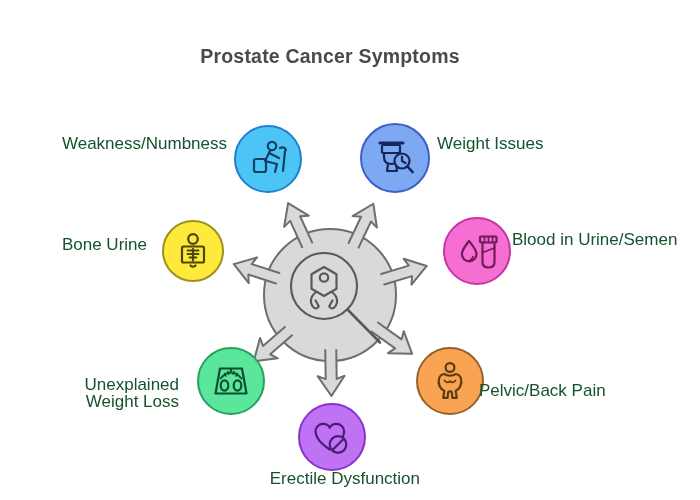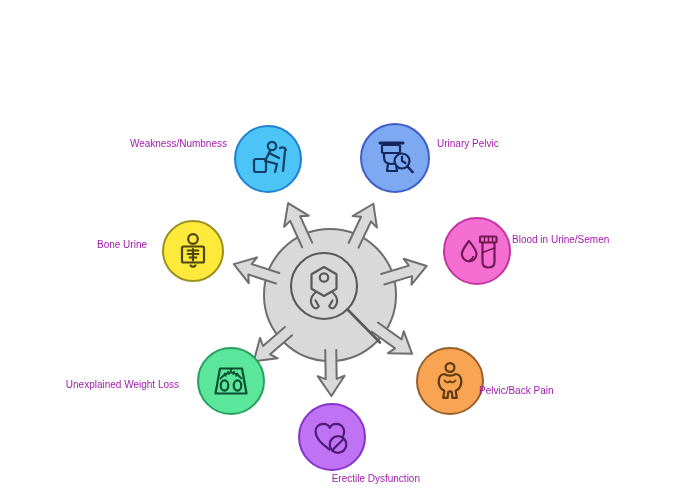--- a/index.html
+++ b/index.html
@@ -1,38 +1,39 @@
 <!DOCTYPE html>
 <html><head>
 <meta charset="utf-8">
 <style>
   html,body{margin:0;padding:0;background:#fff;}
   #stage{position:relative;width:700px;height:500px;background:#ffffff;overflow:hidden;
          font-family:"Liberation Sans",sans-serif;}
   .title{position:absolute;top:45px;left:0;width:660px;text-align:center;
          font-size:19.5px;font-weight:bold;color:#4a4a4a;letter-spacing:.2px;}
   svg{position:absolute;left:0;top:0;}
-  .label{position:absolute;font-size:10px;line-height:16.5px;color:#a21caf;white-space:nowrap;}
+  .label{position:absolute;font-size:17px;line-height:16.5px;color:#14532d;white-space:nowrap;}
   #lbl-weakness{top:136px;right:473px;}
   #lbl-urinary{top:136px;left:437px;}
   #lbl-bone{top:237px;right:553px;}
   #lbl-blood{top:232px;left:512px;}
   #lbl-weight{top:377px;right:521px;width:118px;text-align:right;white-space:normal;}
   #lbl-pelvic{top:383px;left:479px;}
   #lbl-erectile{top:471px;left:244px;width:176px;text-align:right;}
   .ink{fill:none;stroke-width:2.2;stroke-linecap:round;stroke-linejoin:round;}
   .node{stroke-width:2;}
   .arrow{stroke-width:2;stroke-linejoin:round;stroke-linecap:round;}
   .hubline{fill:none;stroke-linecap:round;stroke-linejoin:round;}
 </style>
 </head>
 <body>
 
 <div id="stage">
 
+  <div class="title">Prostate Cancer Symptoms</div>
 
   <svg width="700" height="500" viewBox="0 0 700 500">
 
     <g style="fill: rgb(217, 217, 217); stroke: rgb(110, 110, 110);">
       <circle cx="330" cy="295" r="66" class="node"></circle>
       <g>
         <path class="arrow" transform="rotate(-114.5 330 295)" d="M 385 289.5 L 414 289.5 L 411 281.5 L 431 295 L 411 308.5 L 414 300.5 L 385 300.5"></path>
         <path class="arrow" transform="rotate(-64.6 330 295)" d="M 385 289.5 L 414 289.5 L 411 281.5 L 431 295 L 411 308.5 L 414 300.5 L 385 300.5"></path>
         <path class="arrow" transform="rotate(-162.2 330 295)" d="M 385 289.5 L 414 289.5 L 411 281.5 L 431 295 L 411 308.5 L 414 300.5 L 385 300.5"></path>
         <path class="arrow" transform="rotate(-16.7 330 295)" d="M 385 289.5 L 414 289.5 L 411 281.5 L 431 295 L 411 308.5 L 414 300.5 L 385 300.5"></path>
@@ -122,20 +123,20 @@
       <circle cx="332" cy="437" r="33" class="node" style="fill: rgb(191, 114, 244); stroke: rgb(134, 51, 201);"></circle>
       <g class="ink" style="stroke: rgb(76, 29, 117);">
         <path d="M 329.5 449.5 C 321.5 444 315.5 438 315.5 431.5 C 315.5 427 319 423.8 323.2 423.8 C 326.3 423.8 328.8 425.4 329.8 427.8 C 330.8 425.4 333.3 423.8 336.4 423.8 C 340.6 423.8 344.1 427 344.1 431.5 C 344.1 435.5 341.5 439.5 338.5 442.5"></path>
         <circle cx="338" cy="444.5" r="8.3" style="fill: rgb(191, 114, 244);"></circle>
         <path d="M 332.2 450.3 L 343.8 438.7"></path>
       </g>
     </g>
   </svg>
 
   <div class="label" id="lbl-weakness">Weakness/Numbness</div>
-  <div class="label" id="lbl-urinary">Urinary Pelvic</div>
+  <div class="label" id="lbl-urinary">Weight Issues</div>
   <div class="label" id="lbl-bone">Bone Urine</div>
   <div class="label" id="lbl-blood">Blood in Urine/Semen</div>
   <div class="label" id="lbl-weight">Unexplained Weight Loss</div>
   <div class="label" id="lbl-pelvic">Pelvic/Back Pain</div>
   <div class="label" id="lbl-erectile">Erectile Dysfunction</div>
 
 </div>
 
 </body></html>

